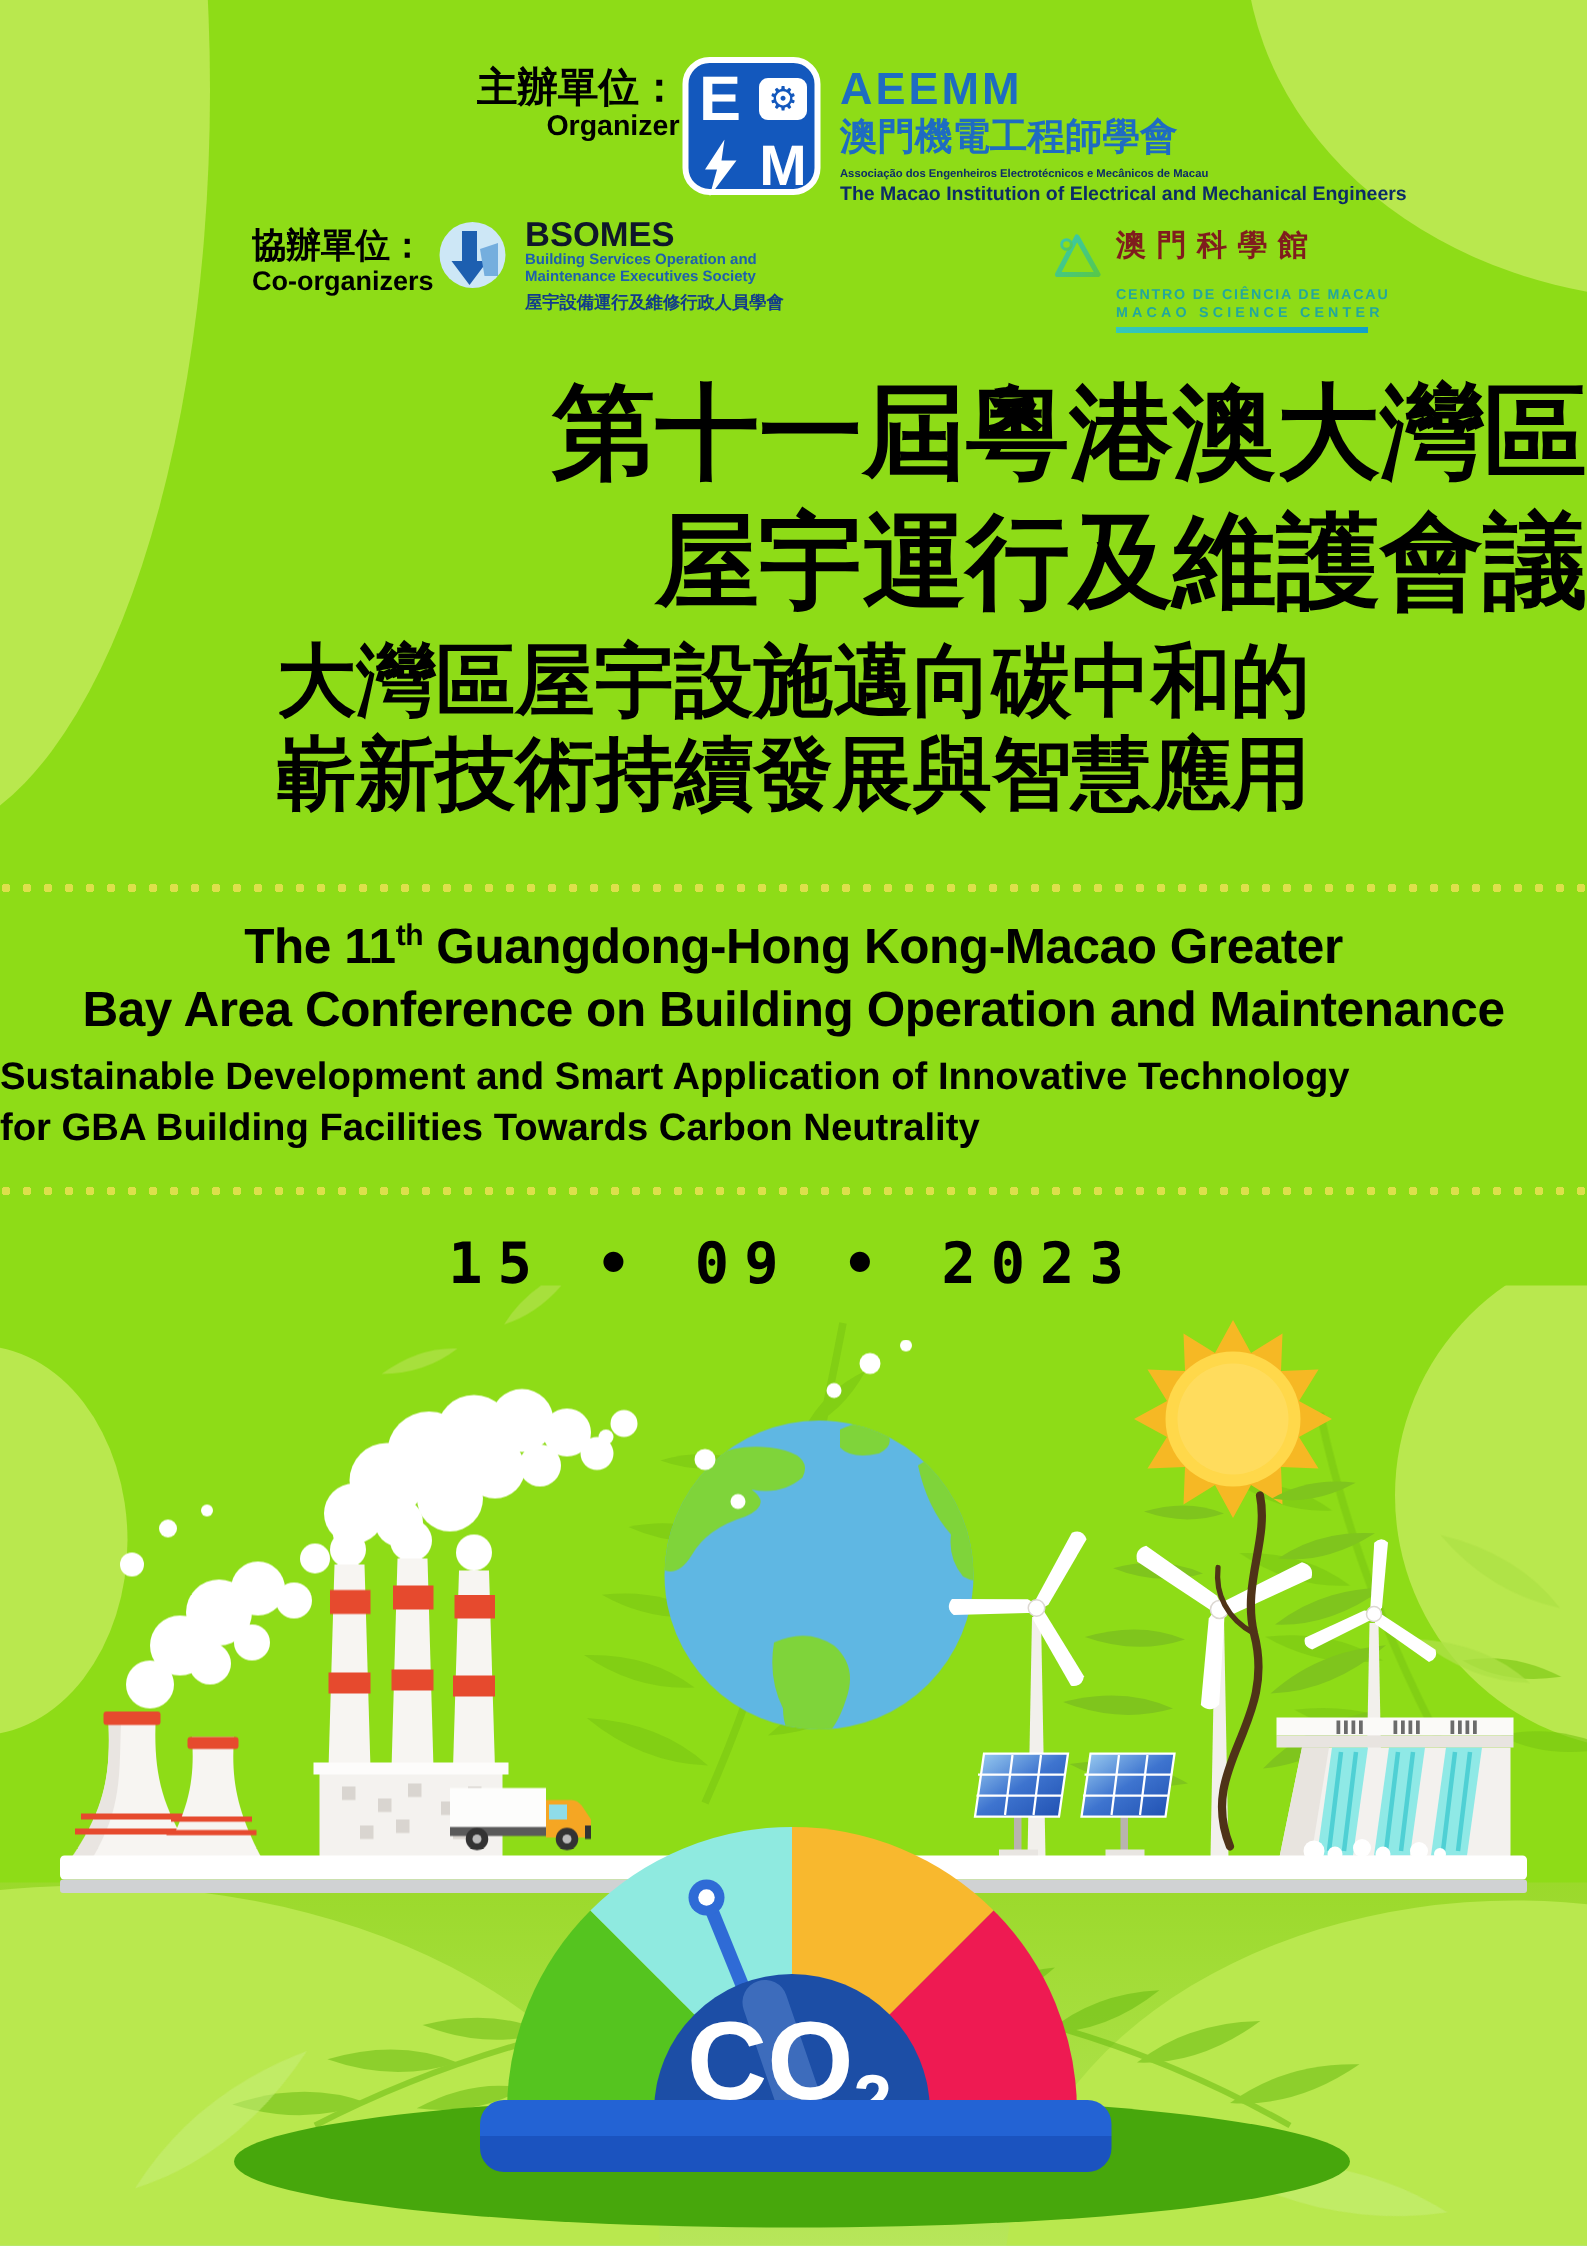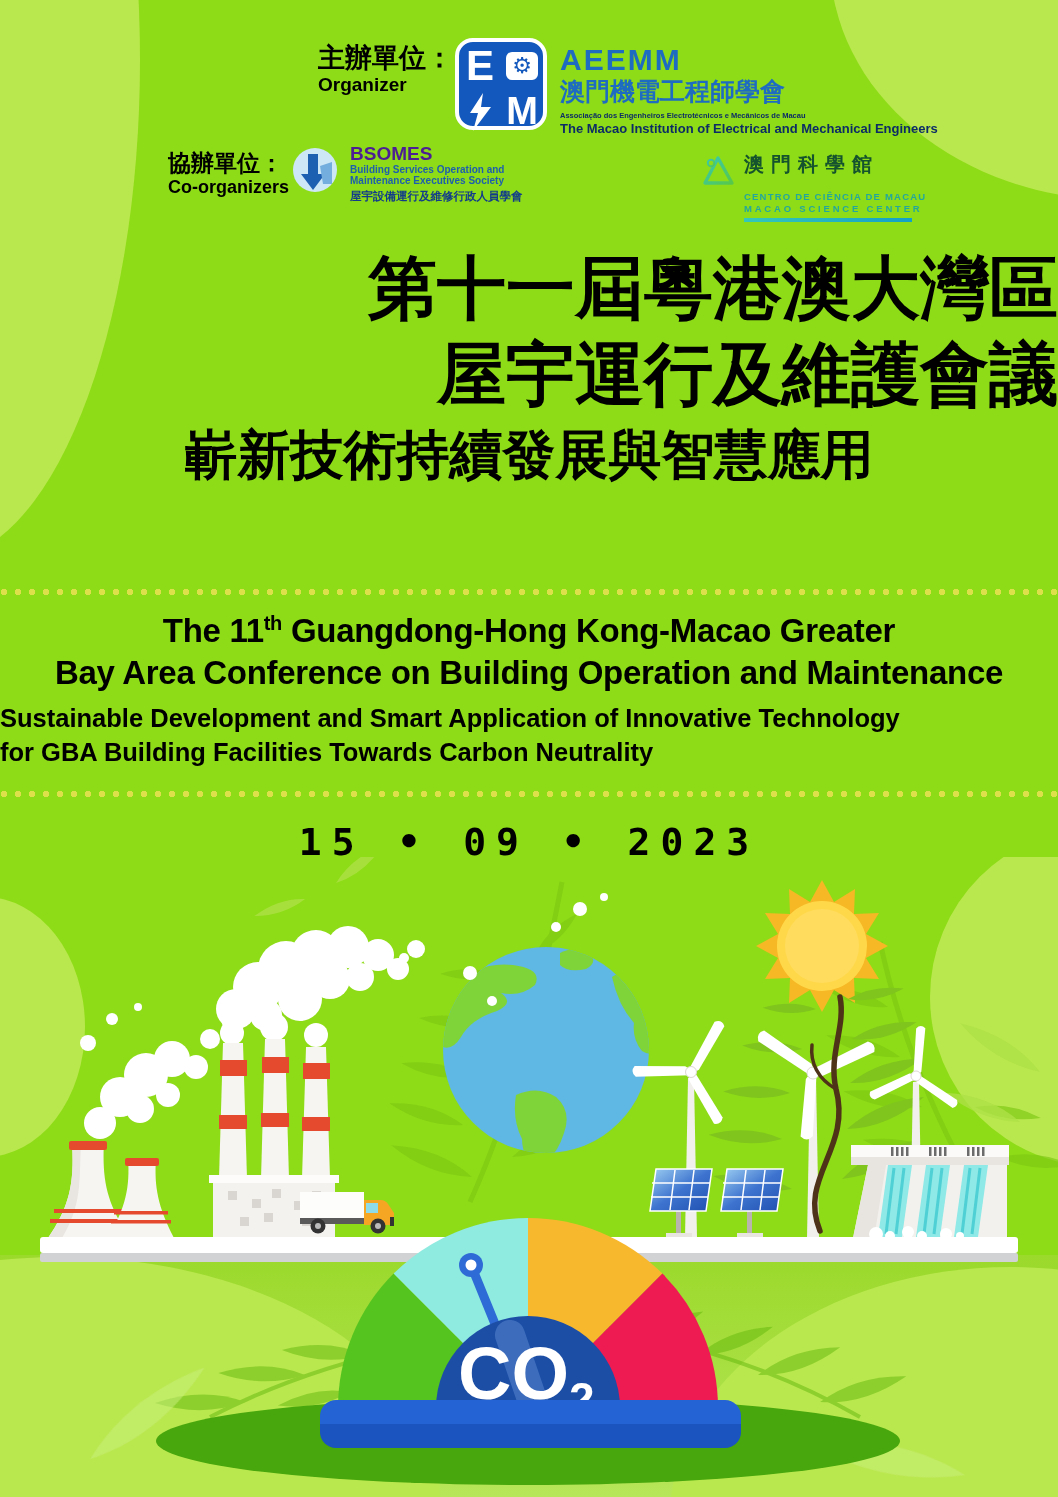--- a/index.html
+++ b/index.html
@@ -6,52 +6,52 @@
   .poster{position:relative;width:1058px;height:1497px;overflow:hidden;background:#8edc17;
           font-family:"Liberation Sans",sans-serif;color:#000;}
   .abs{position:absolute;}
   .blob{position:absolute;background:#b9e84e;border-radius:50%;}
   .blob-tl{left:-260px;top:-440px;width:400px;height:1000px;}
   .blob-tr{left:830px;top:-280px;width:580px;height:480px;}
 
   
   .org-label{left:318px;top:44px;}
   .lbl-zh{font-size:27px;font-weight:bold;line-height:1.1;}
-  .lbl-en{font-size:19px;font-weight:bold;line-height:1.2;}
+  .lbl-en{font-size:19px;font-weight:bold;line-height:1.2;text-align:right;}
   .aeemm-logo{left:455px;top:38px;width:92px;height:92px;background:#1358bd;border:4px solid #fff;
               border-radius:18px;box-sizing:border-box;display:grid;grid-template-columns:1fr 1fr;
               grid-template-rows:1fr 1fr;color:#fff;}
   .aeemm-logo .cell{display:flex;align-items:center;justify-content:center;}
   .aeemm-e{font-size:42px;font-weight:bold;}
   .aeemm-m{font-size:38px;font-weight:bold;}
   .gearbox{width:32px;height:28px;background:#fff;border-radius:6px;display:flex;align-items:center;
            justify-content:center;color:#1358bd;font-size:22px;line-height:1;}
   .aeemm-text{left:560px;top:44px;}
   .aeemm-acr{color:#1e6cc2;font-size:30px;font-weight:bold;letter-spacing:2px;line-height:1.05;}
   .aeemm-zh{color:#1e6cc2;font-size:25px;font-weight:bold;line-height:1.1;margin-top:2px;}
   .aeemm-pt{color:#0c2c66;font-size:7.5px;font-weight:bold;margin-top:6px;}
   .aeemm-en{color:#0c2c66;font-size:13px;font-weight:bold;margin-top:1px;}
 
   
   .co-label{left:168px;top:151px;}
   .co-lbl-zh{font-size:23px;font-weight:bold;line-height:1.1;}
   .co-lbl-en{font-size:18px;font-weight:bold;line-height:1.25;}
   .bsomes{left:286px;top:144px;display:flex;}
   .bsomes-text{margin-left:6px;}
-  .bsomes-acr{color:#4c1d95;font-size:19px;font-weight:bold;line-height:1.05;}
+  .bsomes-acr{color:#0f172a;font-size:23px;font-weight:bold;line-height:1.05;}
   .bsomes-l{color:#1d5fae;font-size:10px;font-weight:bold;line-height:1.12;}
   .bsomes-zh{color:#123c8a;font-size:11.5px;font-weight:bold;margin-top:3px;}
   .scut{left:488px;top:152px;display:flex;}
   .scut-name{margin-left:8px;}
   .scut-zh{font-family:"DejaVu Serif",serif;font-style:italic;font-weight:bold;color:#1b63ac;
            font-size:29px;line-height:1.05;letter-spacing:2px;}
   .scut-en{color:#16396f;font-size:9.5px;font-weight:bold;margin-top:2px;letter-spacing:.3px;}
   .msc{left:700px;top:154px;display:flex;}
   .msc-text{margin-left:8px;}
-  .msc-zh{color:#14532d;font-size:20px;font-weight:bold;letter-spacing:7px;line-height:1.05;}
+  .msc-zh{color:#7f1d1d;font-size:20px;font-weight:bold;letter-spacing:7px;line-height:1.05;}
   .msc-pt{color:#23a79d;font-size:9.5px;font-weight:bold;letter-spacing:1.2px;margin-top:16px;}
   .msc-en{color:#23a79d;font-size:9.5px;font-weight:bold;letter-spacing:2.8px;margin-top:1px;}
   .msc-bar{height:4px;width:168px;background:linear-gradient(90deg,#35c8b8,#12a0c8);margin-top:4px;}
 
   
   .t-zh{left:0;right:0;top:246px;text-align:right;font-size:69px;font-weight:900;line-height:1.25;}
   .sub-zh{left:0;right:0;top:424px;text-align:center;font-size:53px;font-weight:900;line-height:1.17;}
   .dots{position:absolute;left:0;right:0;height:8px;
         background-image:radial-gradient(circle 3px at 4px 4px,#dde04b 98%,transparent 100%);
         background-size:14px 8px;background-repeat:repeat-x;}
@@ -130,20 +130,21 @@
       <div class="msc-en">MACAO SCIENCE CENTER</div>
       <div class="msc-bar"></div>
     </div>
   </div>
 
   <div class="abs t-zh">
     <div>第十一屆粵港澳大灣區</div>
     <div>屋宇運行及維護會議</div>
   </div>
   <div class="abs sub-zh">
+    <div>大灣區屋宇設施邁向碳中和的</div>
     <div>嶄新技術持續發展與智慧應用</div>
   </div>
 
   <div class="dots dots1"></div>
 
   <div class="abs en-title">
     <div><span>The 11</span><sup>th</sup><span> Guangdong-Hong Kong-Macao Greater</span></div>
     <div>Bay Area Conference on Building Operation and Maintenance</div>
   </div>
   <div class="abs en-sub">

